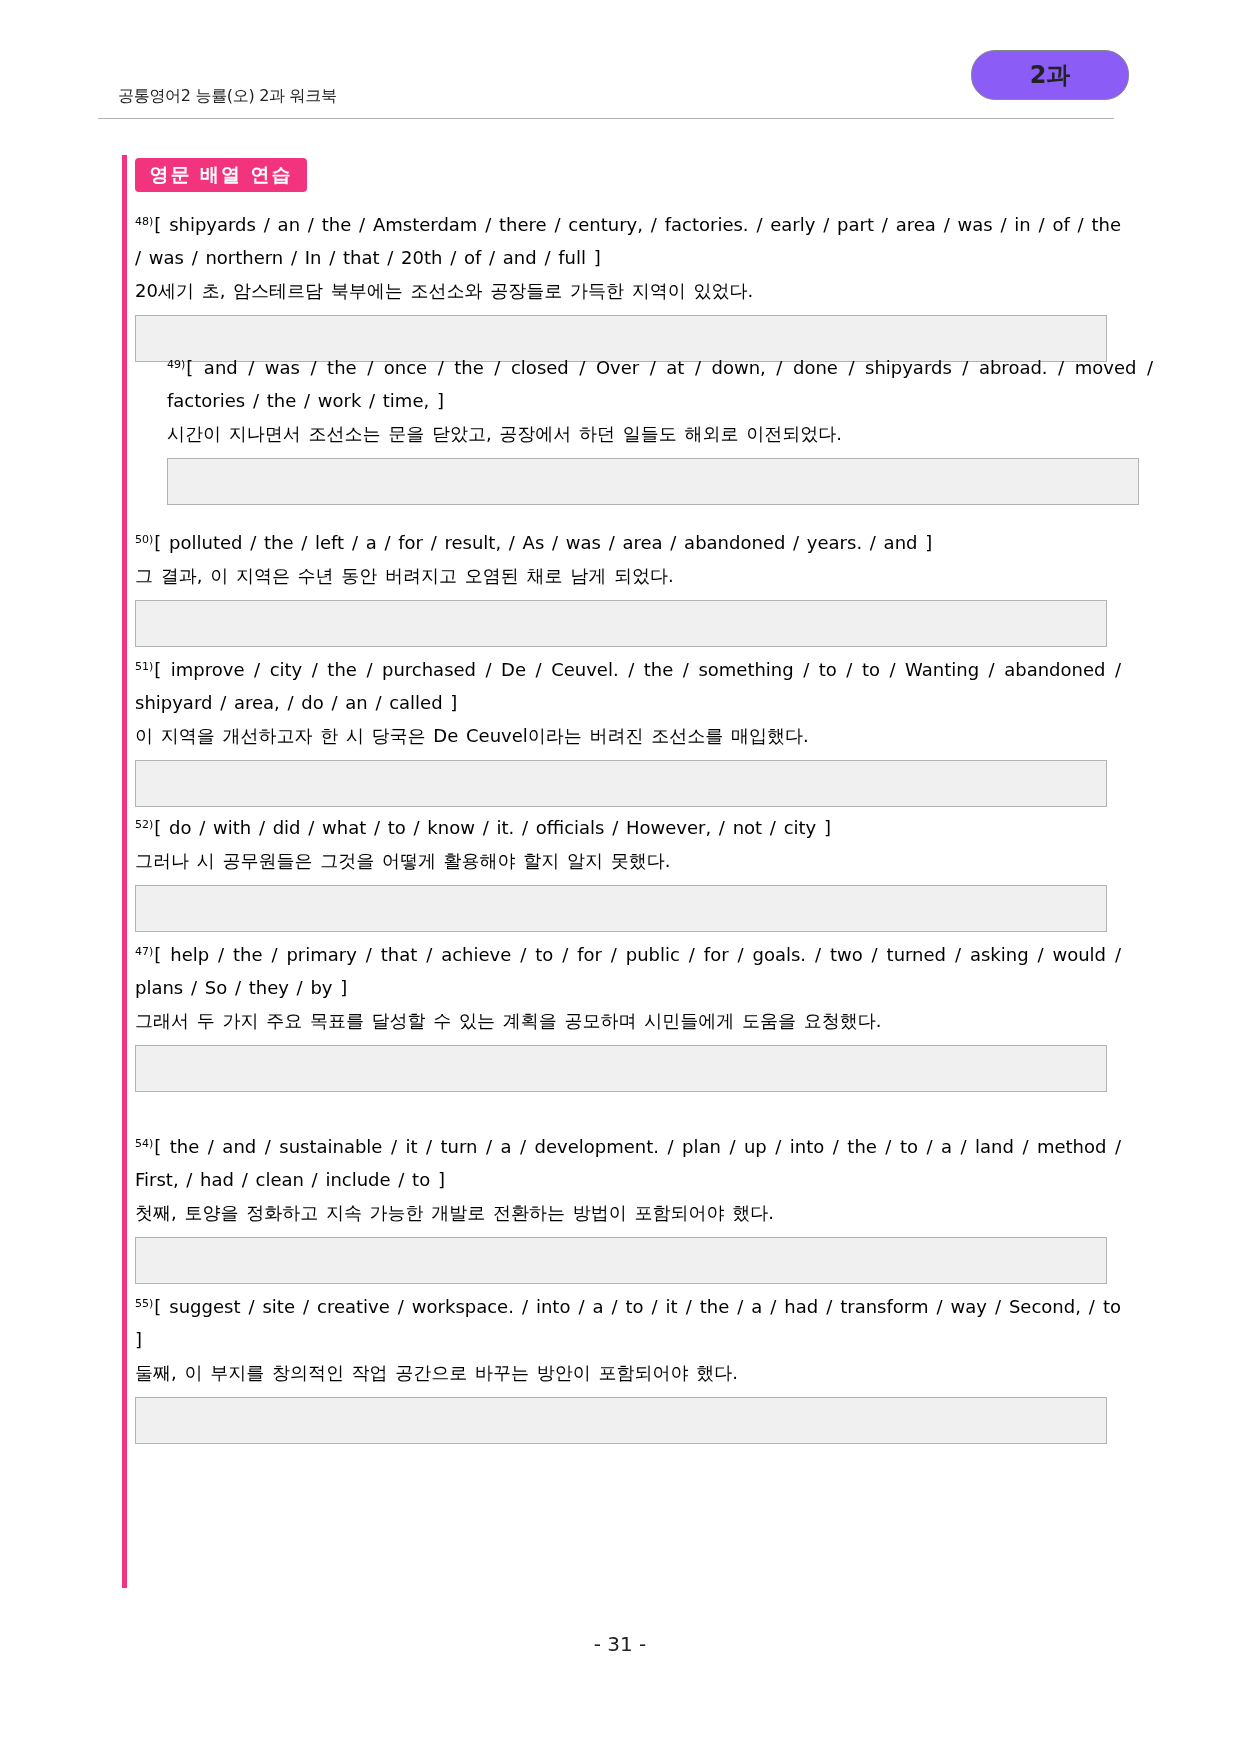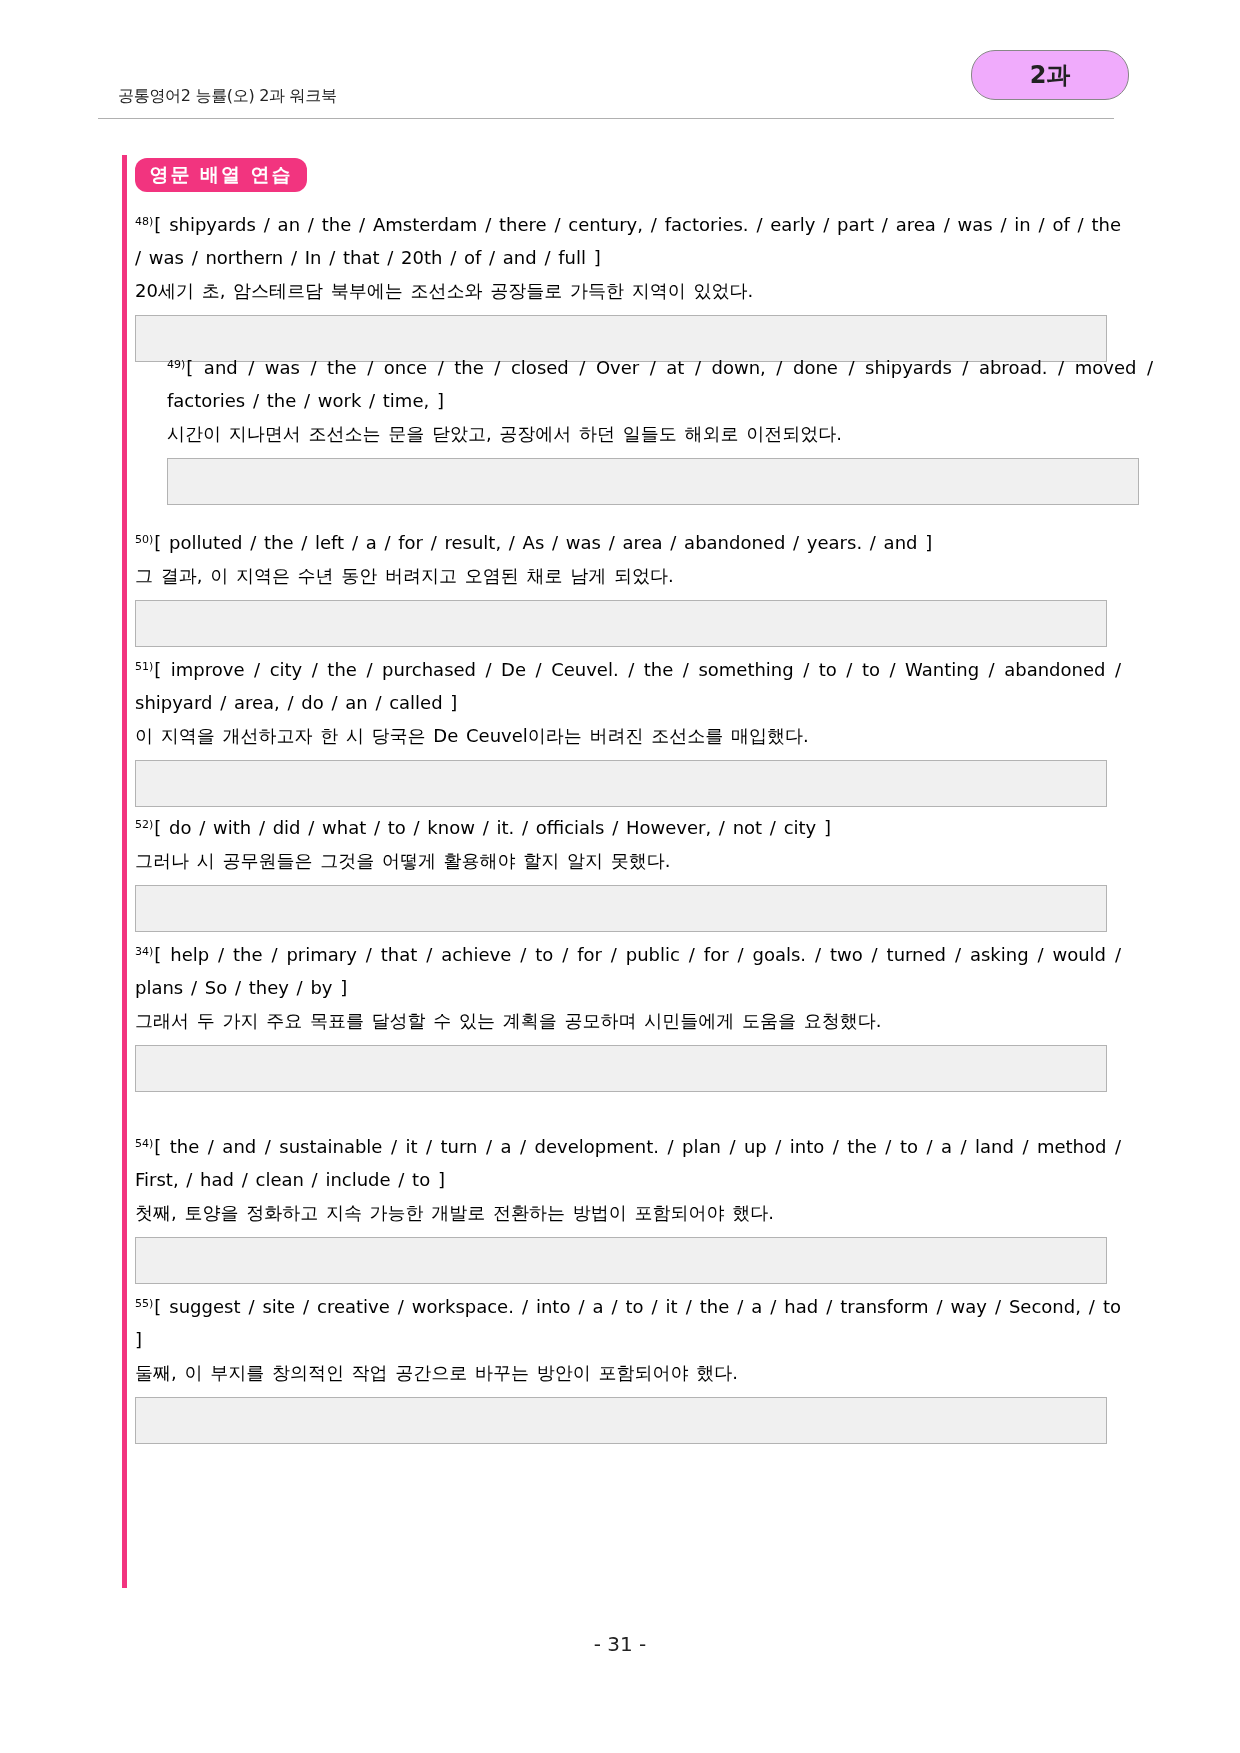--- a/index.html
+++ b/index.html
@@ -6,35 +6,35 @@
     body {
       width: 1240px; height: 1753px; position: relative; overflow: hidden;
       font-family: "DejaVu Sans", "Liberation Sans", sans-serif; color: #222;
     }
     .header-title {
       position: absolute; left: 118px; top: 86px;
       font-size: 16px; font-weight: normal; color: #222; letter-spacing: -0.3px;
     }
     .chapter-badge {
       position: absolute; left: 971px; top: 50px; width: 156px; height: 48px;
-      border: 1px solid #888; border-radius: 24px; background: #f0abfc;
+      border: 1px solid #888; border-radius: 24px; background: #8b5cf6;
       display: flex; align-items: center; justify-content: center;
       font-size: 24px; font-weight: bold; color: #222;
     }
     .header-rule {
       position: absolute; left: 98px; top: 118px; width: 1016px; height: 1px;
       background: #b0b0b0;
     }
     .left-bar {
       position: absolute; left: 122px; top: 155px; width: 5px; height: 1433px;
       background: #f2347f;
     }
     .section-label {
       position: absolute; left: 135px; top: 158px; width: 172px; height: 34px;
-      background: #f2347f; border-radius: 12px; color: #fff;
+      background: #f2347f; border-radius: 4px; color: #fff;
       font-size: 19px; font-weight: bold; letter-spacing: 2px;
       display: flex; align-items: center; justify-content: center;
     }
     .item { position: absolute; left: 135px; width: 986px; }
     .words, .korean {
       font-size: 18px; line-height: 33px; color: #000000;
       text-align: justify; word-spacing: 2px;
     }
     .words sup { font-size: 11px; vertical-align: 6px; margin-right: 1px; }
     .answer-box {
@@ -80,21 +80,21 @@
   <div class="answer-box"></div>
 </div>
 
 <div class="item" style="top:808px;">
   <div class="words"><sup>52)</sup><span>[ do / with / did / what / to / know / it. / officials / However, / not / city ]</span></div>
   <div class="korean">그러나 시 공무원들은 그것을 어떻게 활용해야 할지 알지 못했다.</div>
   <div class="answer-box"></div>
 </div>
 
 <div class="item" style="top:935px;">
-  <div class="words"><sup>34)</sup><span>[ help / the / primary / that / achieve / to / for / public / for / goals. / two / turned / asking / would / plans / So / they / by ]</span></div>
+  <div class="words"><sup>47)</sup><span>[ help / the / primary / that / achieve / to / for / public / for / goals. / two / turned / asking / would / plans / So / they / by ]</span></div>
   <div class="korean">그래서 두 가지 주요 목표를 달성할 수 있는 계획을 공모하며 시민들에게 도움을 요청했다.</div>
   <div class="answer-box"></div>
 </div>
 
 <div class="item" style="top:1127px;">
   <div class="words"><sup>54)</sup><span>[ the / and / sustainable / it / turn / a / development. / plan / up / into / the / to / a / land / method / First, / had / clean / include / to ]</span></div>
   <div class="korean">첫째, 토양을 정화하고 지속 가능한 개발로 전환하는 방법이 포함되어야 했다.</div>
   <div class="answer-box"></div>
 </div>
 

